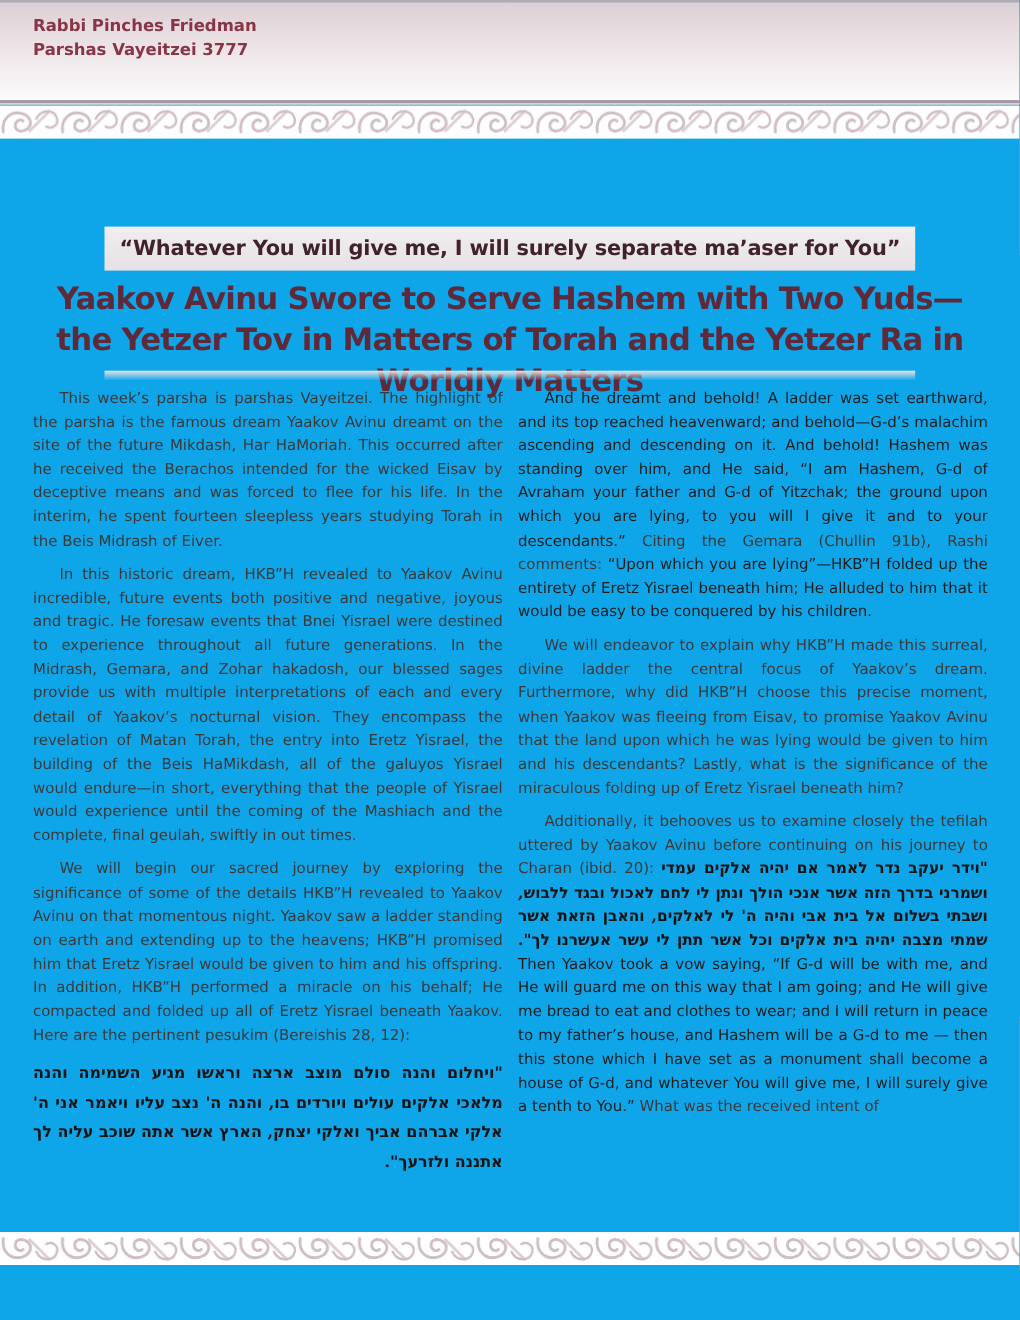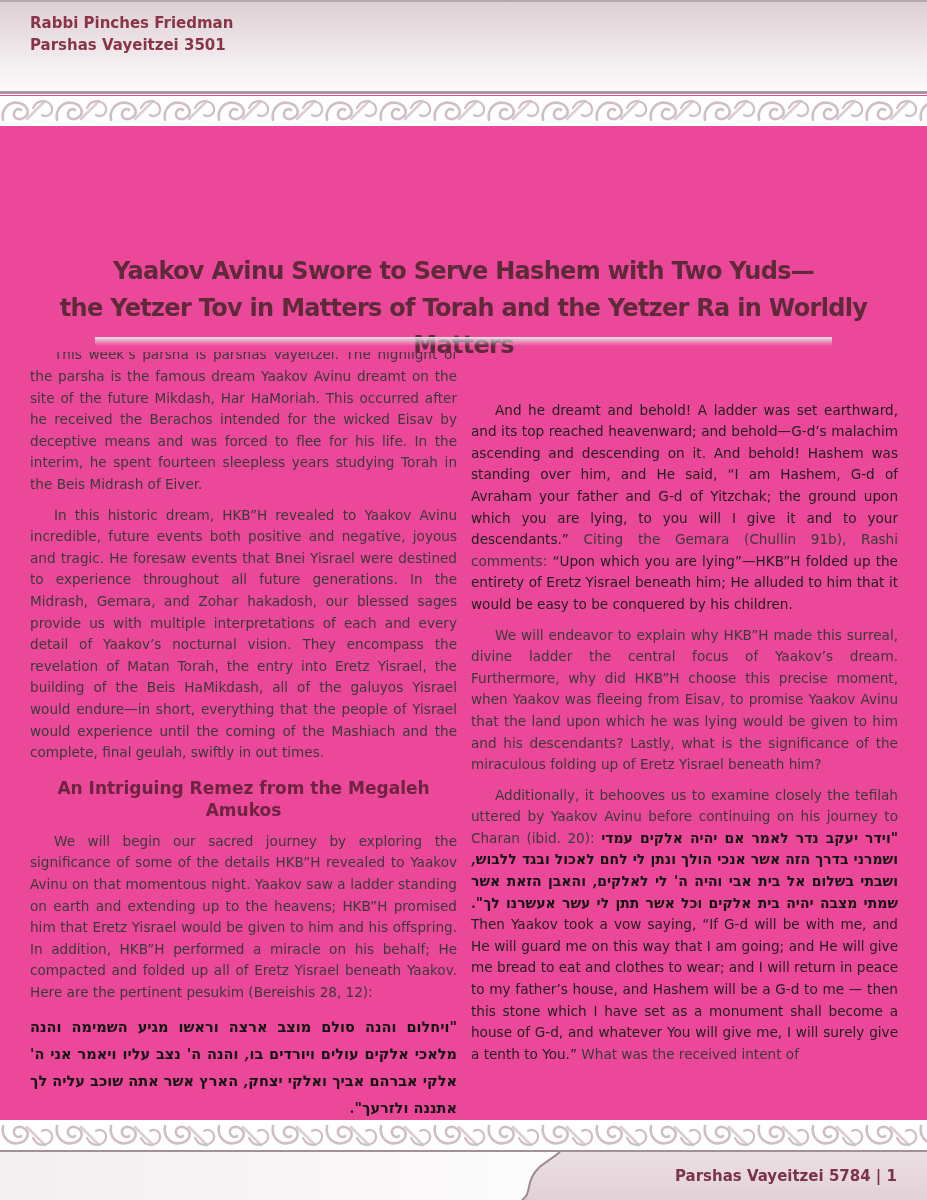--- a/index.html
+++ b/index.html
@@ -1,18 +1,18 @@
 <!DOCTYPE html>
 <html><head>
 <meta charset="utf-8">
 <style>
   html,body { margin:0; padding:0; background:#9a9a9a; }
   .page {
     position:relative; width:927px; height:1200px; margin:0 auto;
-    background:#ec4899; overflow:hidden;
+    background:#0ea5e9; overflow:hidden;
     font-family:"DejaVu Sans", sans-serif;
   }
 
   
   .header {
     position:absolute; top:0; left:0; right:0; height:91px;
     background:linear-gradient(to bottom,#ddcfd4 0%,#e9dfe2 35%,#f7f3f4 80%,#fdfcfc 100%);
     border-top:2px solid #b9a7ae;
   }
   .header-lines {
@@ -40,32 +40,32 @@
 
   
   .subtitle-band {
     position:absolute; top:206px; left:95px; right:95px; height:40px;
     background:linear-gradient(to bottom,#f1eef0,#e5e1e4);
     display:flex; align-items:center; justify-content:center;
   }
   .subtitle { font-size:19px; font-weight:bold; color:#40222d; letter-spacing:-0.2px; }
   .title {
     position:absolute; top:253px; left:15px; right:15px; text-align:center;
-    color:#5e2a3a; font-weight:bold; font-size:24px; line-height:37px; letter-spacing:-0.7px;
+    color:#5e2a3a; font-weight:bold; font-size:28px; line-height:37px; letter-spacing:-0.7px;
   }
   .title-shadow {
     position:absolute; top:337px; left:95px; right:95px; height:9px;
     background:linear-gradient(to bottom,#e8e4e7,rgba(255,255,255,0));
   }
 
   
   .columns {
     position:absolute; top:352px; left:30px; width:868px; height:770px;
     display:flex; gap:14px; overflow:hidden;
-    color:#3a3a3a; font-size:13.6px; line-height:21.6px; text-align:justify;align-items:center;
+    color:#3a3a3a; font-size:13.6px; line-height:21.6px; text-align:justify;
   }
   .col { width:427px; }
   .columns p { margin:0 0 9px 0; text-indent:24px; }
   .bold { font-weight:normal; color:#1e1e1e; }
   .sec-heading {
     color:#6e2340; font-weight:bold; font-size:17px; text-align:center;
     margin:13px 0 10px 0; text-indent:0 !important; line-height:22px;
   }
   .heb { font-family:"DejaVu Serif","DejaVu Sans",serif; font-weight:bold; color:#141414; }
   p.heb-block { direction:rtl; text-indent:0 !important; font-size:14.5px; line-height:27px; margin-top:3px; }
@@ -83,50 +83,52 @@
   }
 </style>
 </head>
 <body>
 
 <div class="page">
 
   <div class="header">
     <div class="header-lines">
       <div>Rabbi Pinches Friedman</div>
-      <div>Parshas Vayeitzei 3501</div>
+      <div>Parshas Vayeitzei 3777</div>
     </div>
   </div>
   <div class="rule-top"></div>
 
   <div class="lace top">
     <svg viewBox="0 0 927 30" preserveAspectRatio="none">
       <defs>
         <pattern id="lacep1" width="54" height="30" patternUnits="userSpaceOnUse">
           <path d="M3 24 C1 12 10 5 19 7 C28 9 30 17 25 21 C20 25 13 23 14 17 C15 13 19 12 21 14" fill="none" stroke="#cfbec5" stroke-width="2.6" stroke-linecap="round"></path>
           <path d="M27 23 L45 5" stroke="#dccfd4" stroke-width="2.6" stroke-linecap="round"></path>
           <path d="M33 12 C38 2 50 4 52 12 C53 18 47 22 42 19" fill="none" stroke="#cfbec5" stroke-width="2.2" stroke-linecap="round"></path>
         </pattern>
       </defs>
       <rect width="927" height="30" fill="url(#lacep1)"></rect>
     </svg>
   </div>
 
 
+  <div class="subtitle-band">
+    <span class="subtitle">“Whatever You will give me, I will surely separate ma’aser for You”</span>
+  </div>
   <div class="title">
     <div>Yaakov Avinu Swore to Serve Hashem with Two Yuds—</div>
     <div>the Yetzer Tov in Matters of Torah and the Yetzer Ra in Worldly Matters</div>
   </div>
   <div class="title-shadow"></div>
 
   <div class="columns">
     <div class="col">
       <p>This week’s parsha is parshas Vayeitzei.  The highlight of the parsha is the famous dream Yaakov Avinu dreamt on the site of the future Mikdash, Har HaMoriah.  This occurred after he received the Berachos intended for the wicked Eisav by deceptive means and was forced to flee for his life.  In the interim, he spent fourteen sleepless years studying Torah in the Beis Midrash of Eiver.</p>
       <p>In this historic dream, HKB”H revealed to Yaakov Avinu incredible, future events both positive and negative, joyous and tragic.  He foresaw events that Bnei Yisrael were destined to experience throughout all future generations.  In the Midrash, Gemara, and Zohar hakadosh, our blessed sages provide us with multiple interpretations of each and every detail of Yaakov’s nocturnal vision.  They encompass the revelation of Matan Torah, the entry into Eretz Yisrael, the building of the Beis HaMikdash, all of the galuyos Yisrael would endure—in short, everything that the people of Yisrael would experience until the coming of the Mashiach and the complete, final geulah, swiftly in out times.</p>
-      <div class="sec-heading">An Intriguing Remez from the Megaleh Amukos</div>
       <p>We will begin our sacred journey by exploring the significance of some of the details HKB”H revealed to Yaakov Avinu on that momentous night.  Yaakov saw a ladder standing on earth and extending up to the heavens; HKB”H promised him that Eretz Yisrael would be given to him and his offspring.  In addition, HKB”H performed a miracle on his behalf; He compacted and folded up all of Eretz Yisrael beneath Yaakov.  Here are the pertinent pesukim (Bereishis 28, 12):</p>
       <p class="heb heb-block" dir="rtl">"ויחלום והנה סולם מוצב ארצה וראשו מגיע השמימה והנה מלאכי אלקים עולים ויורדים בו, והנה ה' נצב עליו ויאמר אני ה' אלקי אברהם אביך ואלקי יצחק, הארץ אשר אתה שוכב עליה לך אתננה ולזרעך".</p>
     </div>
     <div class="col">
       <p>
         <span class="bold">And he dreamt and behold!  A ladder was set earthward, and its top reached heavenward; and behold—G-d’s malachim ascending and descending on it.  And behold!  Hashem was standing over him, and He said, “I am Hashem, G-d of Avraham your father and G-d of Yitzchak; the ground upon which you are lying, to you will I give it and to your descendants.”</span>
         <span>Citing the Gemara (Chullin 91b), Rashi comments:</span>
         <span class="bold">“Upon which you are lying”—HKB”H folded up the entirety of Eretz Yisrael beneath him; He alluded to him that it would be easy to be conquered by his children.</span>
       </p>
       <p>We will endeavor to explain why HKB”H made this surreal, divine ladder the central focus of Yaakov’s dream.  Furthermore, why did HKB”H choose this precise moment, when Yaakov was fleeing from Eisav, to promise Yaakov Avinu that the land upon which he was lying would be given to him and his descendants?  Lastly, what is the significance of the miraculous folding up of Eretz Yisrael beneath him?</p>
@@ -145,32 +147,14 @@
         <pattern id="lacep2" width="54" height="30" patternUnits="userSpaceOnUse">
           <path d="M3 24 C1 12 10 5 19 7 C28 9 30 17 25 21 C20 25 13 23 14 17 C15 13 19 12 21 14" fill="none" stroke="#cfbec5" stroke-width="2.6" stroke-linecap="round"></path>
           <path d="M27 23 L45 5" stroke="#dccfd4" stroke-width="2.6" stroke-linecap="round"></path>
           <path d="M33 12 C38 2 50 4 52 12 C53 18 47 22 42 19" fill="none" stroke="#cfbec5" stroke-width="2.2" stroke-linecap="round"></path>
         </pattern>
       </defs>
       <rect width="927" height="30" fill="url(#lacep2)"></rect>
     </svg>
   </div>
 
-  <div class="footer">
-    <svg viewBox="0 0 927 48" preserveAspectRatio="none">
-      <defs>
-        <linearGradient id="fpink" x1="0" y1="0" x2="0" y2="1">
-          <stop offset="0" stop-color="#ecdfe3"></stop>
-          <stop offset="1" stop-color="#e2d2d7"></stop>
-        </linearGradient>
-        <linearGradient id="fwhite" x1="0" y1="0" x2="1" y2="0">
-          <stop offset="0" stop-color="#f4eef0"></stop>
-          <stop offset="1" stop-color="#fdfcfc"></stop>
-        </linearGradient>
-      </defs>
-      <rect width="927" height="48" fill="url(#fpink)"></rect>
-      <path d="M0 0 L560 0 C548 10 538 13 532 25 C527 36 530 43 522 48 L0 48 Z" fill="url(#fwhite)"></path>
-      <path d="M560 0 C548 10 538 13 532 25 C527 36 530 43 522 48" fill="none" stroke="#a08a93" stroke-width="2"></path>
-    </svg>
-    <span class="footer-text">Parshas Vayeitzei 5784 | 1</span>
-  </div>
 
 </div>
 
 </body></html>

